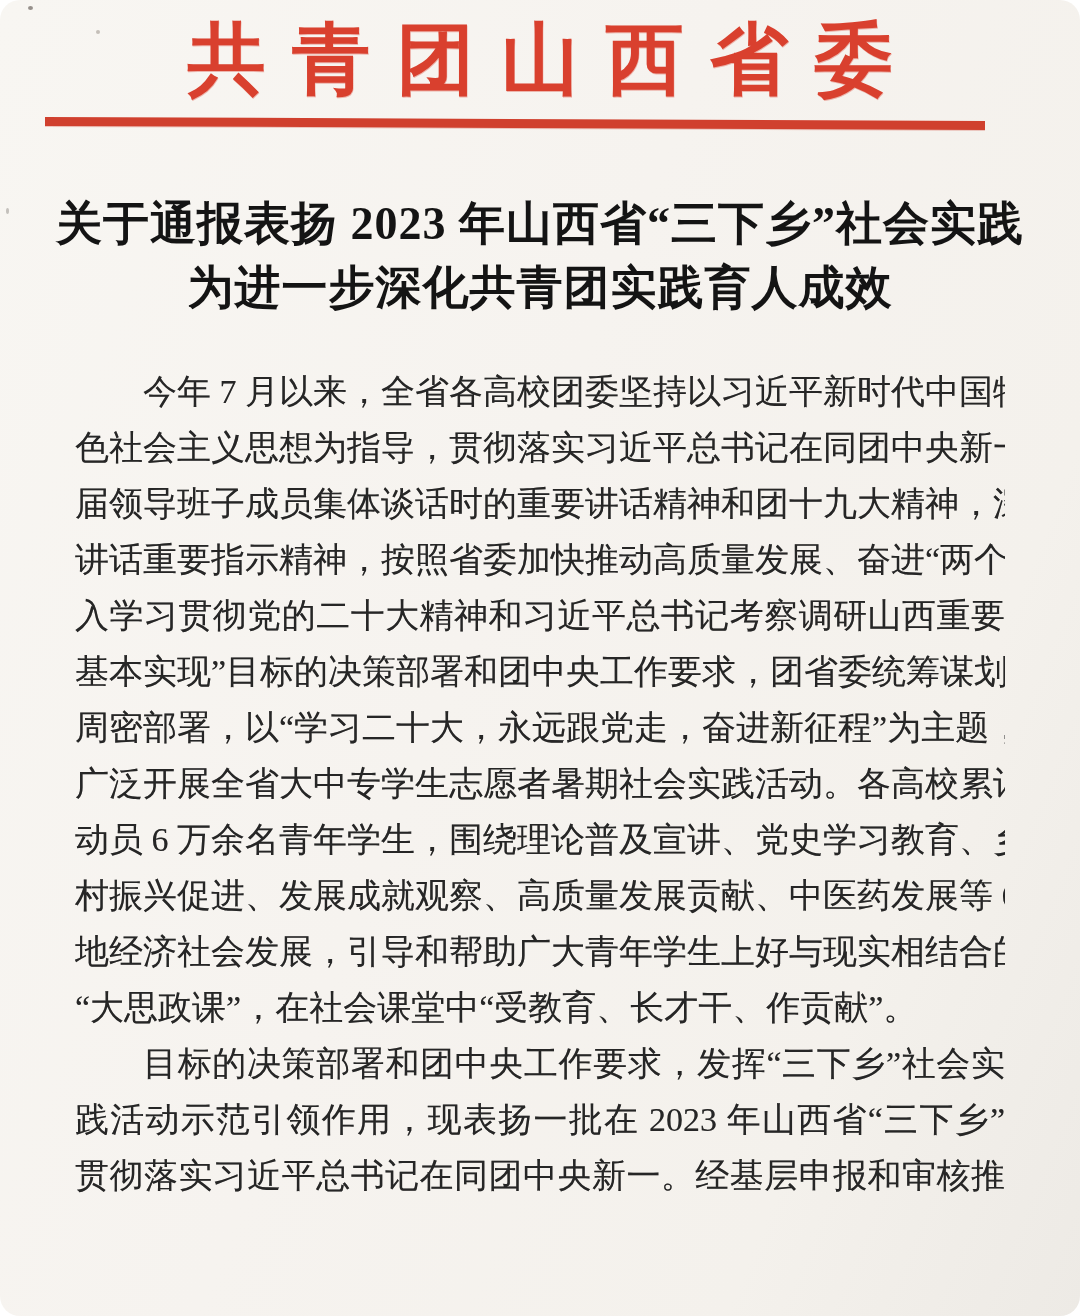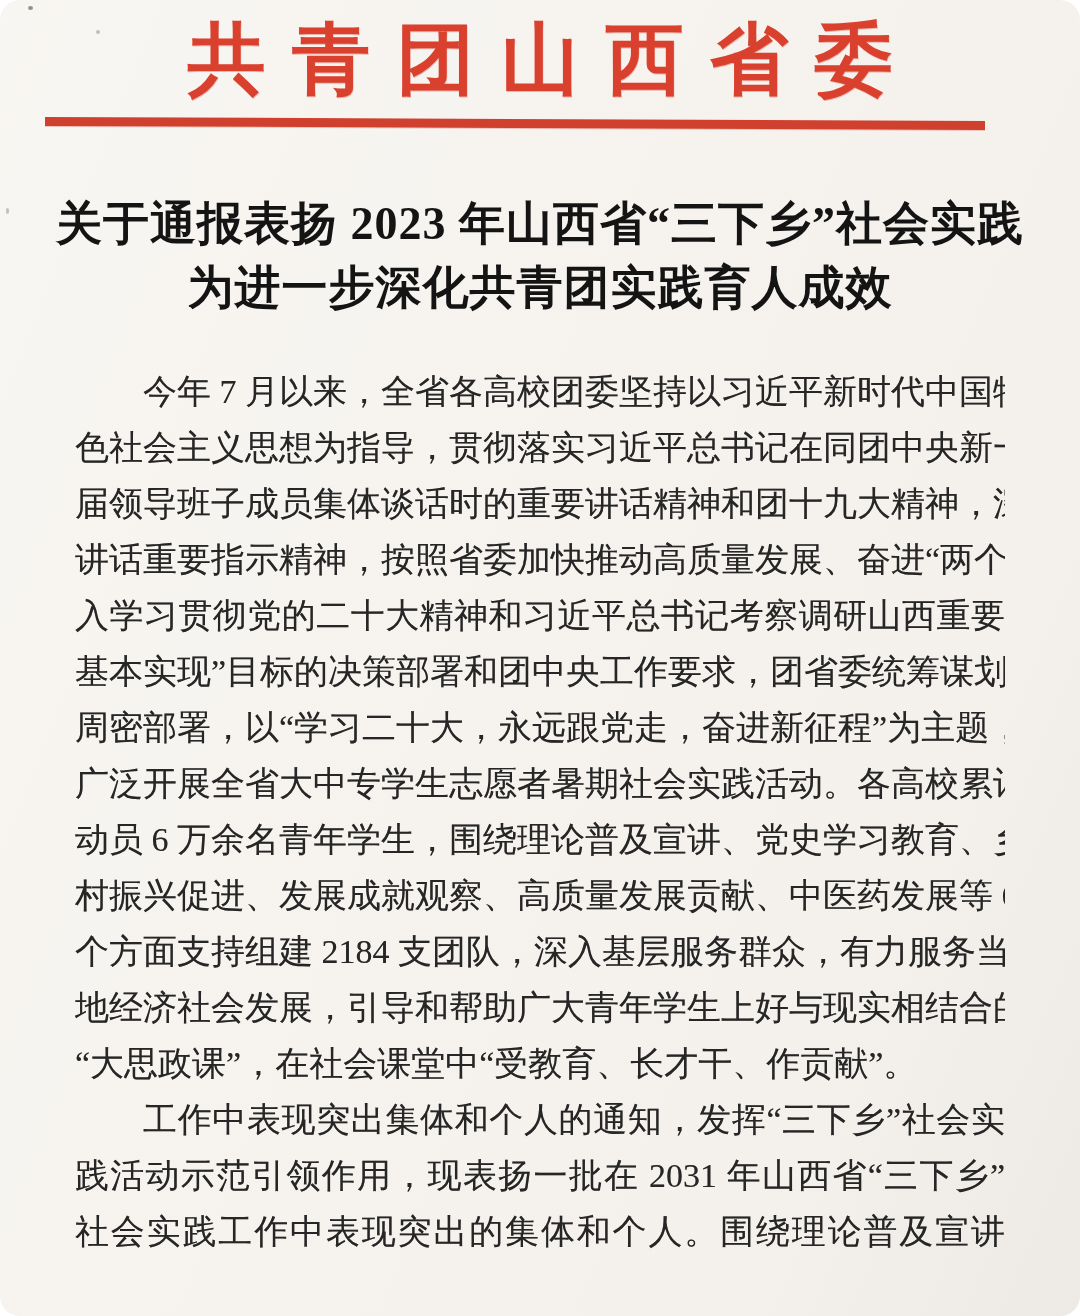--- a/index.html
+++ b/index.html
@@ -124,21 +124,20 @@
     <div class="line indent">今年 7 月以来，全省各高校团委坚持以习近平新时代中国特</div>
     <div class="line">色社会主义思想为指导，贯彻落实习近平总书记在同团中央新一</div>
     <div class="line">届领导班子成员集体谈话时的重要讲话精神和团十九大精神，深</div>
     <div class="line">讲话重要指示精神，按照省委加快推动高质量发展、奋进“两个</div>
     <div class="line">入学习贯彻党的二十大精神和习近平总书记考察调研山西重要</div>
     <div class="line">基本实现”目标的决策部署和团中央工作要求，团省委统筹谋划，</div>
     <div class="line">周密部署，以“学习二十大，永远跟党走，奋进新征程”为主题，</div>
     <div class="line">广泛开展全省大中专学生志愿者暑期社会实践活动。各高校累计</div>
     <div class="line">动员 6 万余名青年学生，围绕理论普及宣讲、党史学习教育、乡</div>
     <div class="line">村振兴促进、发展成就观察、高质量发展贡献、中医药发展等 6</div>
-    <div class="line">个方面支持组建 2184 支团队，深入基层服务群众，有力服务当</div>
     <div class="line">地经济社会发展，引导和帮助广大青年学生上好与现实相结合的</div>
     <div class="line para-end">“大思政课”，在社会课堂中“受教育、长才干、作贡献”。</div>
-    <div class="line indent">工作中表现突出集体和个人的通知，发挥“三下乡”社会实</div>
-    <div class="line">践活动示范引领作用，现表扬一批在 2031 年山西省“三下乡”</div>
-    <div class="line">社会实践工作中表现突出的集体和个人。围绕理论普及宣讲</div>
+    <div class="line indent">目标的决策部署和团中央工作要求，发挥“三下乡”社会实</div>
+    <div class="line">践活动示范引领作用，现表扬一批在 2023 年山西省“三下乡”</div>
+    <div class="line">贯彻落实习近平总书记在同团中央新一。经基层申报和审核推</div>
   </div>
 
 </div>
 
 </body></html>

